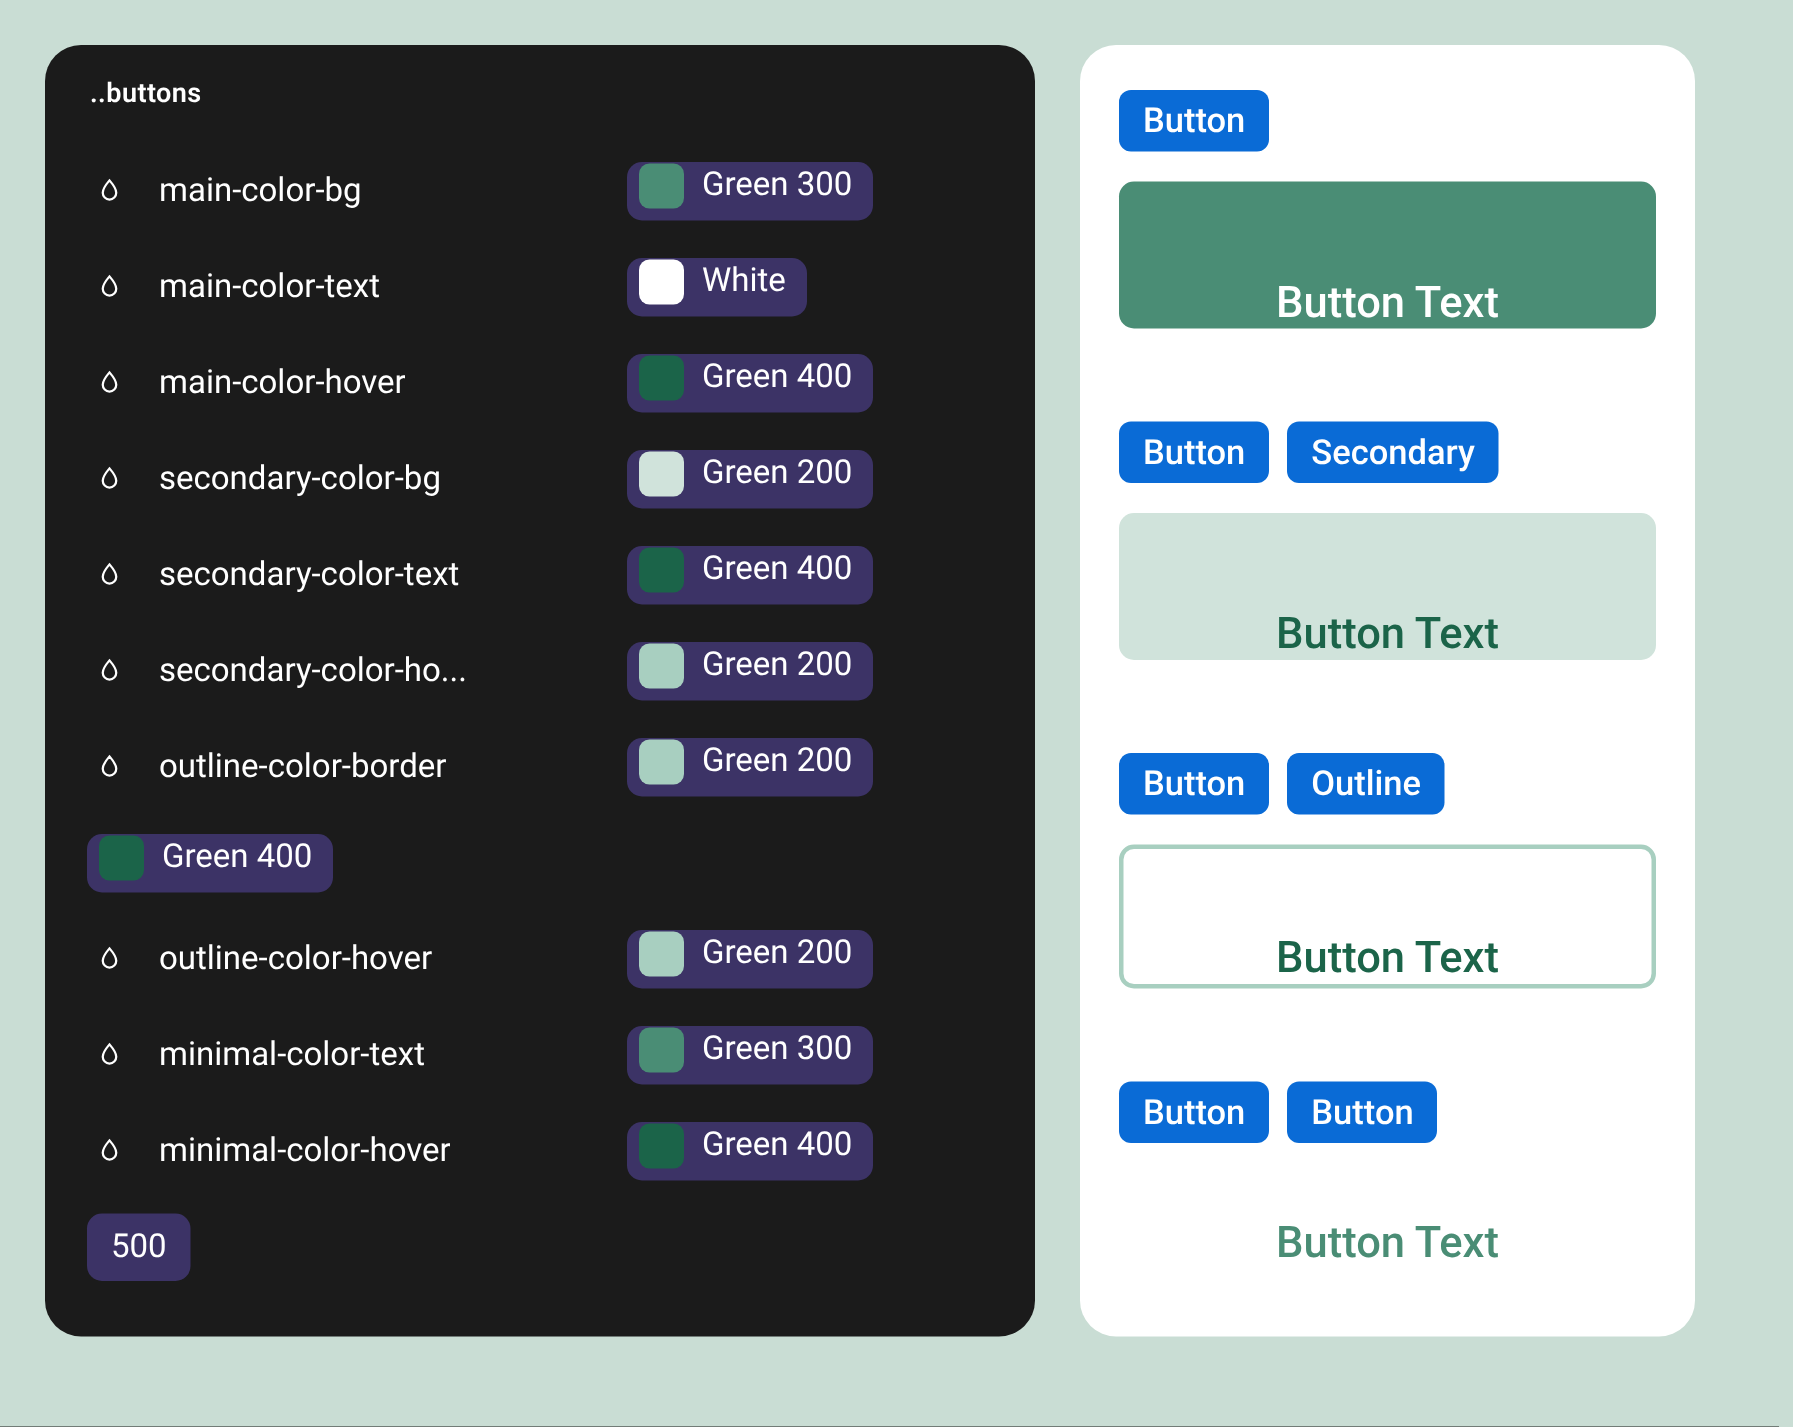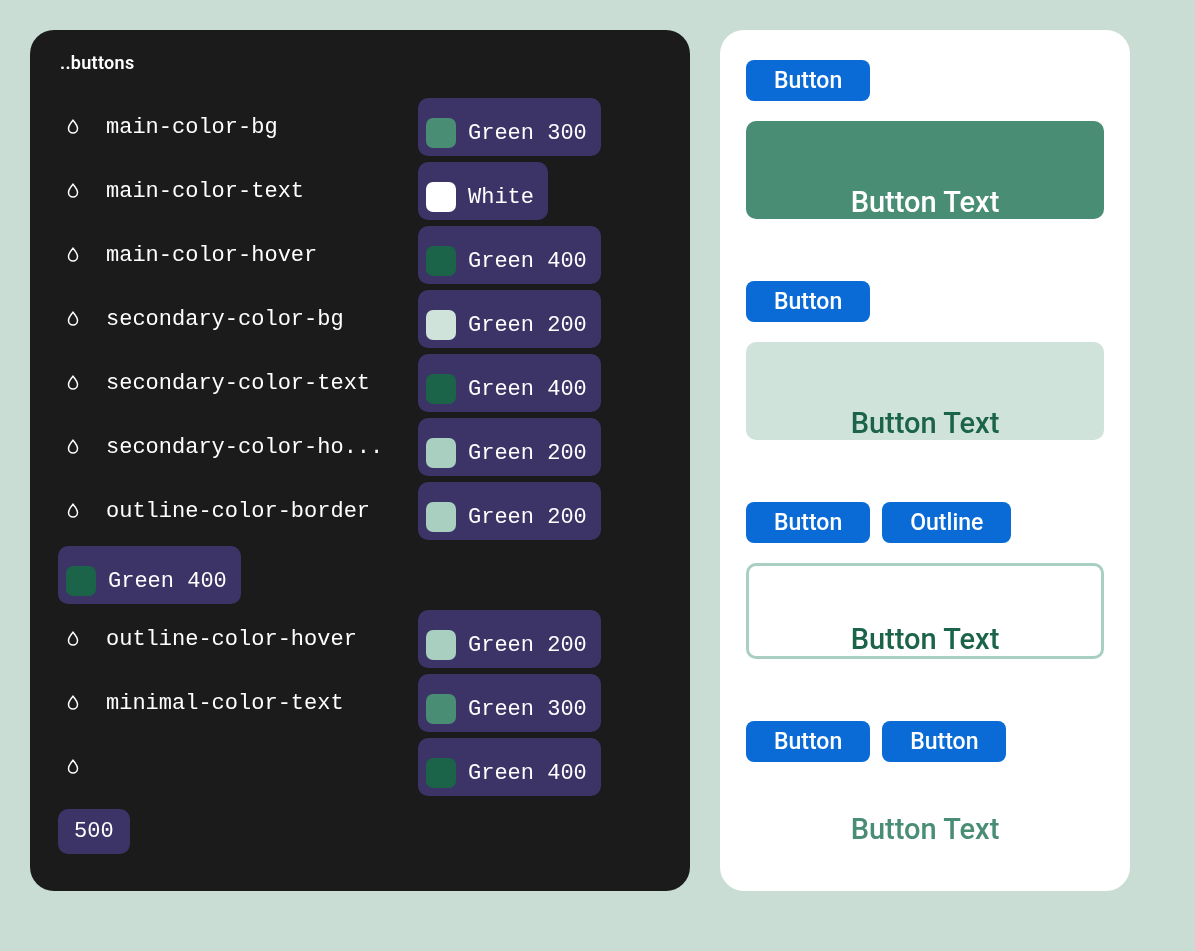--- a/index.html
+++ b/index.html
@@ -25,21 +25,20 @@
     font-size: 18px;
     font-weight: 600;
     letter-spacing: 0.3px;
     margin-bottom: 22px;
     margin-left: 2px;
   }
   .token-row {
     display: flex;
     align-items: center;
     height: 64px;
-    font-family: Liberation Mono, monospace;
   }
   .token-left {
     display: flex;
     align-items: center;
     gap: 22px;
     width: 360px;
     padding-left: 4px;
   }
   .token-icon {
     width: 22px;
@@ -53,21 +52,21 @@
     font-size: 22px;
     color: #fff;
     white-space: nowrap;
     overflow: hidden;
     text-overflow: ellipsis;
     max-width: 300px;
   }
   .token-value {
     background: #3c3366;
     border-radius: 10px;
-    padding: 20px 14px 8px 8px;
+    padding: 1px 14px 8px 8px;
     display: inline-flex;
     align-items: center;
     gap: 12px;
     font-size: 22px;
     color: #fff;
     cursor: pointer;
   }
   .token-value.noswatch { padding: 10px 16px; }
   .swatch {
     width: 30px;
@@ -82,21 +81,21 @@
     padding: 30px 26px 40px 26px;
   }
   .preview-section { margin-bottom: 62px; }
   .preview-section:last-child { margin-bottom: 0; }
   .tag-row { display: flex; gap: 12px; margin-bottom: 20px; }
   .tag {
     background: #0a6bd6;
     color: #fff;
     font-size: 23px;
     font-weight: 500;
-    padding: 7px 28px;
+    padding: 7px 16px;
     border-radius: 8px;
   }
   .demo-btn {
     width: 100%;
     height: 98px;
     border-radius: 10px;
     display: flex;
     align-items: flex-end;
     justify-content: center;
     font-size: 29px;
@@ -249,20 +248,21 @@
             <span>Green 300</span>
           </div>
         </div>
         <div class="token-row">
           <div class="token-left">
             <span class="token-icon">
               <svg viewBox="0 0 24 24">
                 <path d="M12 3 C12 3 6 10 6 14 a6 6 0 0 0 12 0 C18 10 12 3 12 3 Z"></path>
               </svg>
             </span>
+            <span class="token-name">minimal-color-hover</span>
           </div>
           <div class="token-value">
             <span class="swatch" style="background: rgb(27, 100, 73);"></span>
             <span>Green 400</span>
           </div>
         </div>
         <div class="token-row">
           <div class="token-value noswatch">
             <span>500</span>
           </div>
@@ -276,20 +276,21 @@
           <div class="tag-row">
             <span class="tag">Button</span>
           </div>
           <div class="demo-btn demo-primary">
             <span>Button Text</span>
           </div>
         </div>
         <div class="preview-section">
           <div class="tag-row">
             <span class="tag">Button</span>
+            <span class="tag">Secondary</span>
           </div>
           <div class="demo-btn demo-secondary">
             <span>Button Text</span>
           </div>
         </div>
         <div class="preview-section">
           <div class="tag-row">
             <span class="tag">Button</span>
             <span class="tag">Outline</span>
           </div>

